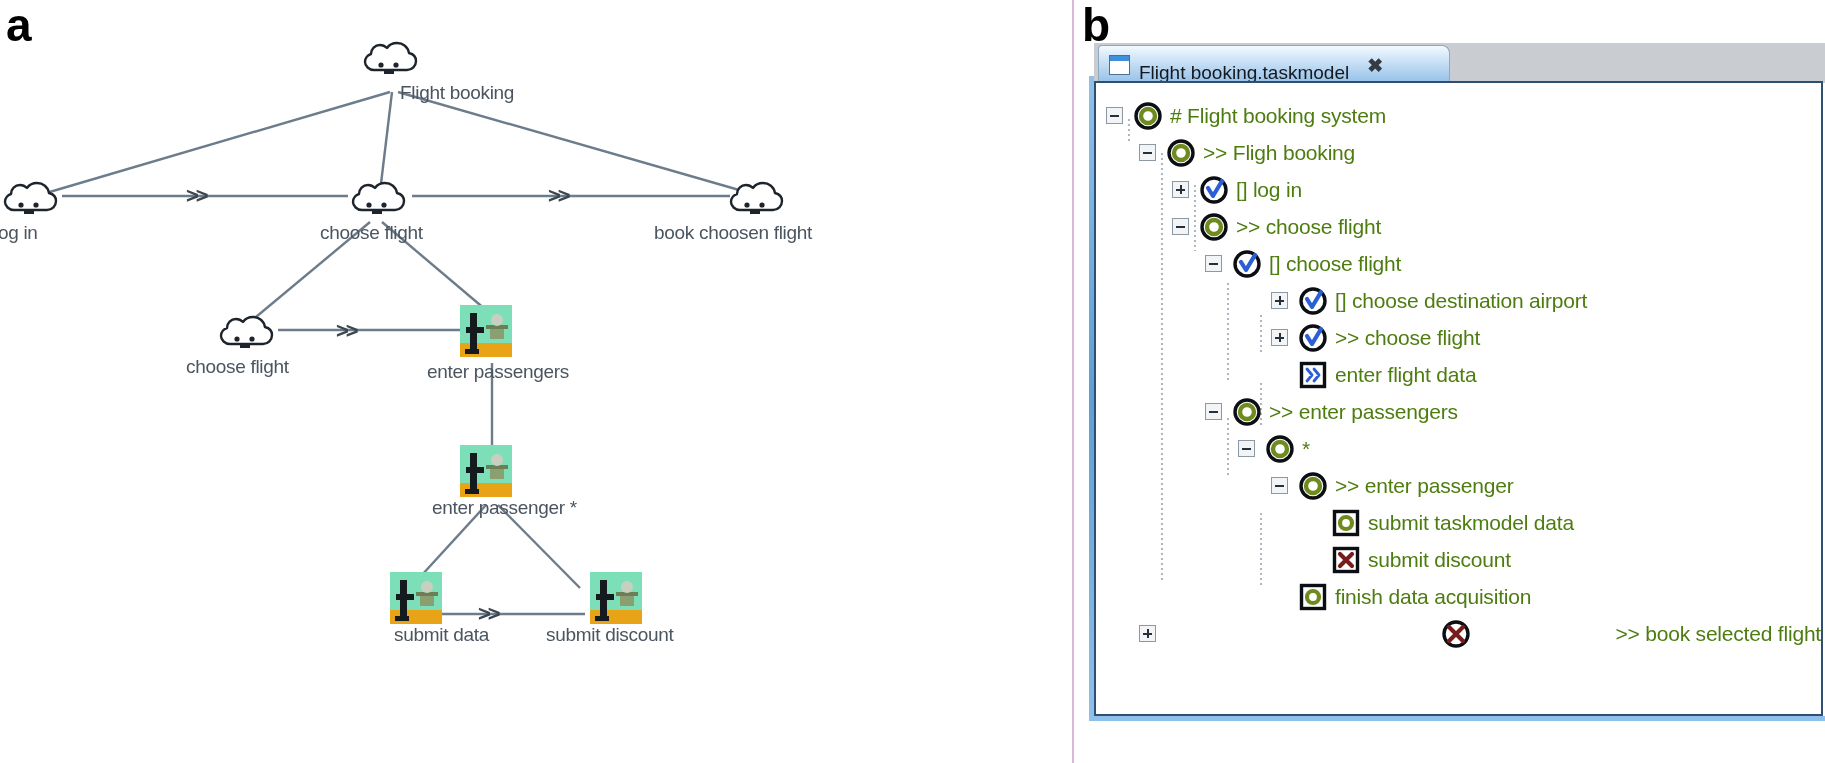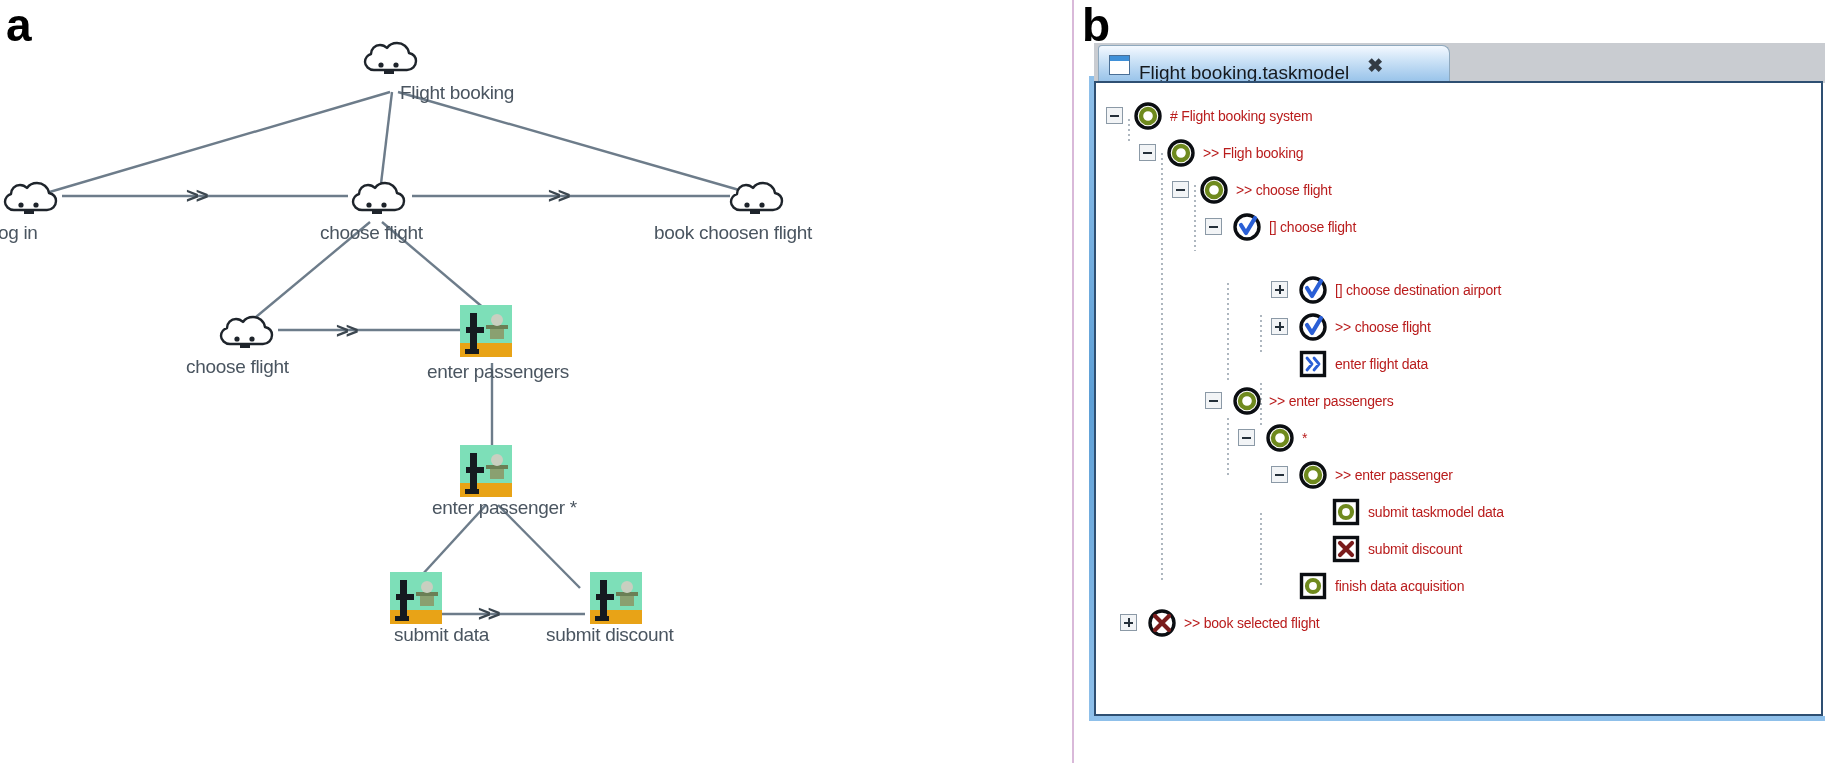--- a/index.html
+++ b/index.html
@@ -96,21 +96,21 @@
   .twisty::before{
     content:"";position:absolute;left:3px;top:7px;width:9px;height:2px;background:#25303a;
   }
   .twisty.plus::after{
     content:"";position:absolute;left:7px;top:3px;width:2px;height:9px;background:#25303a;
   }
   .twisty-spacer{width:17px;flex:none;}
   .dots{width:10px;flex:none;}
   .ticon{width:30px;height:30px;flex:none;margin-right:7px;position:relative;}
   .tlabel{
-    font-size:14px;color:#b91c1c;font-family:"Liberation Sans",sans-serif;
+    font-size:21px;color:#4d7c0f;font-family:"Liberation Sans",sans-serif;
     letter-spacing:-0.2px;
   }
   
   #tree-guides{position:absolute;left:0;top:0;width:100%;height:100%;pointer-events:none;}
 </style>
 </head>
 <body>
 
 <div id="panel-a">
   <div class="panel-letter" id="letter-a">a</div>
@@ -295,53 +295,62 @@
             <div class="tree-row" style="padding-left: 43px;">
               <div class="twisty"></div>
               <div class="dots"></div>
               <svg viewBox="0 0 30 30" class="ticon">
                 <circle cx="15" cy="15" r="12" fill="#fff" stroke="#0b0e12" stroke-width="3.4"></circle>
                 <circle cx="15" cy="15" r="7" fill="none" stroke="#6f8a1e" stroke-width="4.4"></circle>
               </svg>
               <div class="tlabel">&gt;&gt; Fligh booking</div>
             </div>
             <div class="tree-row" style="padding-left: 76px;">
+              <div class="twisty plus"></div>
+              <div class="dots"></div>
+              <svg viewBox="0 0 30 30" class="ticon">
+                <circle cx="15" cy="15" r="12" fill="#fff" stroke="#0b0e12" stroke-width="3.4"></circle>
+                <path d="M9 13 L14 21 L23 6" fill="none" stroke="#2a5fd6" stroke-width="4.2" stroke-linecap="round" stroke-linejoin="round"></path>
+              </svg>
+              <div class="tlabel">[] log in</div>
+            </div>
+            <div class="tree-row" style="padding-left: 76px;">
               <div class="twisty"></div>
               <div class="dots"></div>
               <svg viewBox="0 0 30 30" class="ticon">
                 <circle cx="15" cy="15" r="12" fill="#fff" stroke="#0b0e12" stroke-width="3.4"></circle>
                 <circle cx="15" cy="15" r="7" fill="none" stroke="#6f8a1e" stroke-width="4.4"></circle>
               </svg>
               <div class="tlabel">&gt;&gt; choose flight</div>
             </div>
             <div class="tree-row" style="padding-left: 109px;">
               <div class="twisty"></div>
               <div class="dots"></div>
               <svg viewBox="0 0 30 30" class="ticon">
                 <circle cx="15" cy="15" r="12" fill="#fff" stroke="#0b0e12" stroke-width="3.4"></circle>
                 <path d="M9 13 L14 21 L23 6" fill="none" stroke="#2a5fd6" stroke-width="4.2" stroke-linecap="round" stroke-linejoin="round"></path>
               </svg>
               <div class="tlabel">[] choose flight</div>
-            </div>
-            <div class="tree-row" style="padding-left: 175px; margin-top: 26px;">
-              <div class="twisty plus"></div>
-              <div class="dots"></div>
-              <svg viewBox="0 0 30 30" class="ticon">
-                <circle cx="15" cy="15" r="12" fill="#fff" stroke="#0b0e12" stroke-width="3.4"></circle>
-                <path d="M9 13 L14 21 L23 6" fill="none" stroke="#2a5fd6" stroke-width="4.2" stroke-linecap="round" stroke-linejoin="round"></path>
-              </svg>
-              <div class="tlabel">[] choose destination airport</div>
             </div>
             <div class="tree-row" style="padding-left: 175px;">
               <div class="twisty plus"></div>
               <div class="dots"></div>
               <svg viewBox="0 0 30 30" class="ticon">
                 <circle cx="15" cy="15" r="12" fill="#fff" stroke="#0b0e12" stroke-width="3.4"></circle>
                 <path d="M9 13 L14 21 L23 6" fill="none" stroke="#2a5fd6" stroke-width="4.2" stroke-linecap="round" stroke-linejoin="round"></path>
               </svg>
+              <div class="tlabel">[] choose destination airport</div>
+            </div>
+            <div class="tree-row" style="padding-left: 175px;">
+              <div class="twisty plus"></div>
+              <div class="dots"></div>
+              <svg viewBox="0 0 30 30" class="ticon">
+                <circle cx="15" cy="15" r="12" fill="#fff" stroke="#0b0e12" stroke-width="3.4"></circle>
+                <path d="M9 13 L14 21 L23 6" fill="none" stroke="#2a5fd6" stroke-width="4.2" stroke-linecap="round" stroke-linejoin="round"></path>
+              </svg>
               <div class="tlabel">&gt;&gt; choose flight</div>
             </div>
             <div class="tree-row" style="padding-left: 175px; text-align: right;">
               <div class="twisty-spacer"></div>
               <div class="dots"></div>
               <svg viewBox="0 0 30 30" class="ticon">
                 <rect x="3.5" y="3.5" width="23" height="23" fill="#fff" stroke="#0b0e12" stroke-width="3.4"></rect>
                 <path d="M9 9 L14 15 L9 21 M16 9 L21 15 L16 21" fill="none" stroke="#2a5fd6" stroke-width="2.8" stroke-linecap="round" stroke-linejoin="round"></path>
               </svg>
               <div class="tlabel">enter flight data</div>
@@ -393,21 +402,21 @@
             </div>
             <div class="tree-row" style="padding-left: 175px;">
               <div class="twisty-spacer"></div>
               <div class="dots"></div>
               <svg viewBox="0 0 30 30" class="ticon">
                 <rect x="3.5" y="3.5" width="23" height="23" fill="#fff" stroke="#0b0e12" stroke-width="3.4"></rect>
                 <circle cx="15" cy="15" r="6" fill="none" stroke="#6f8a1e" stroke-width="4.2"></circle>
               </svg>
               <div class="tlabel">finish data acquisition</div>
             </div>
-            <div class="tree-row" style="padding-left: 24px;">
+            <div class="tree-row" style="padding-left: 43px; justify-content: space-between;">
               <div class="twisty plus"></div>
               <div class="dots"></div>
               <svg viewBox="0 0 30 30" class="ticon">
                 <circle cx="15" cy="15" r="12" fill="#fff" stroke="#0b0e12" stroke-width="3.4"></circle>
                 <path d="M8 8 L22 22 M22 8 L8 22" fill="none" stroke="#7a1b1b" stroke-width="4.2" stroke-linecap="round"></path>
               </svg>
               <div class="tlabel">&gt;&gt; book selected flight</div>
             </div>
           </div>
       </div>

